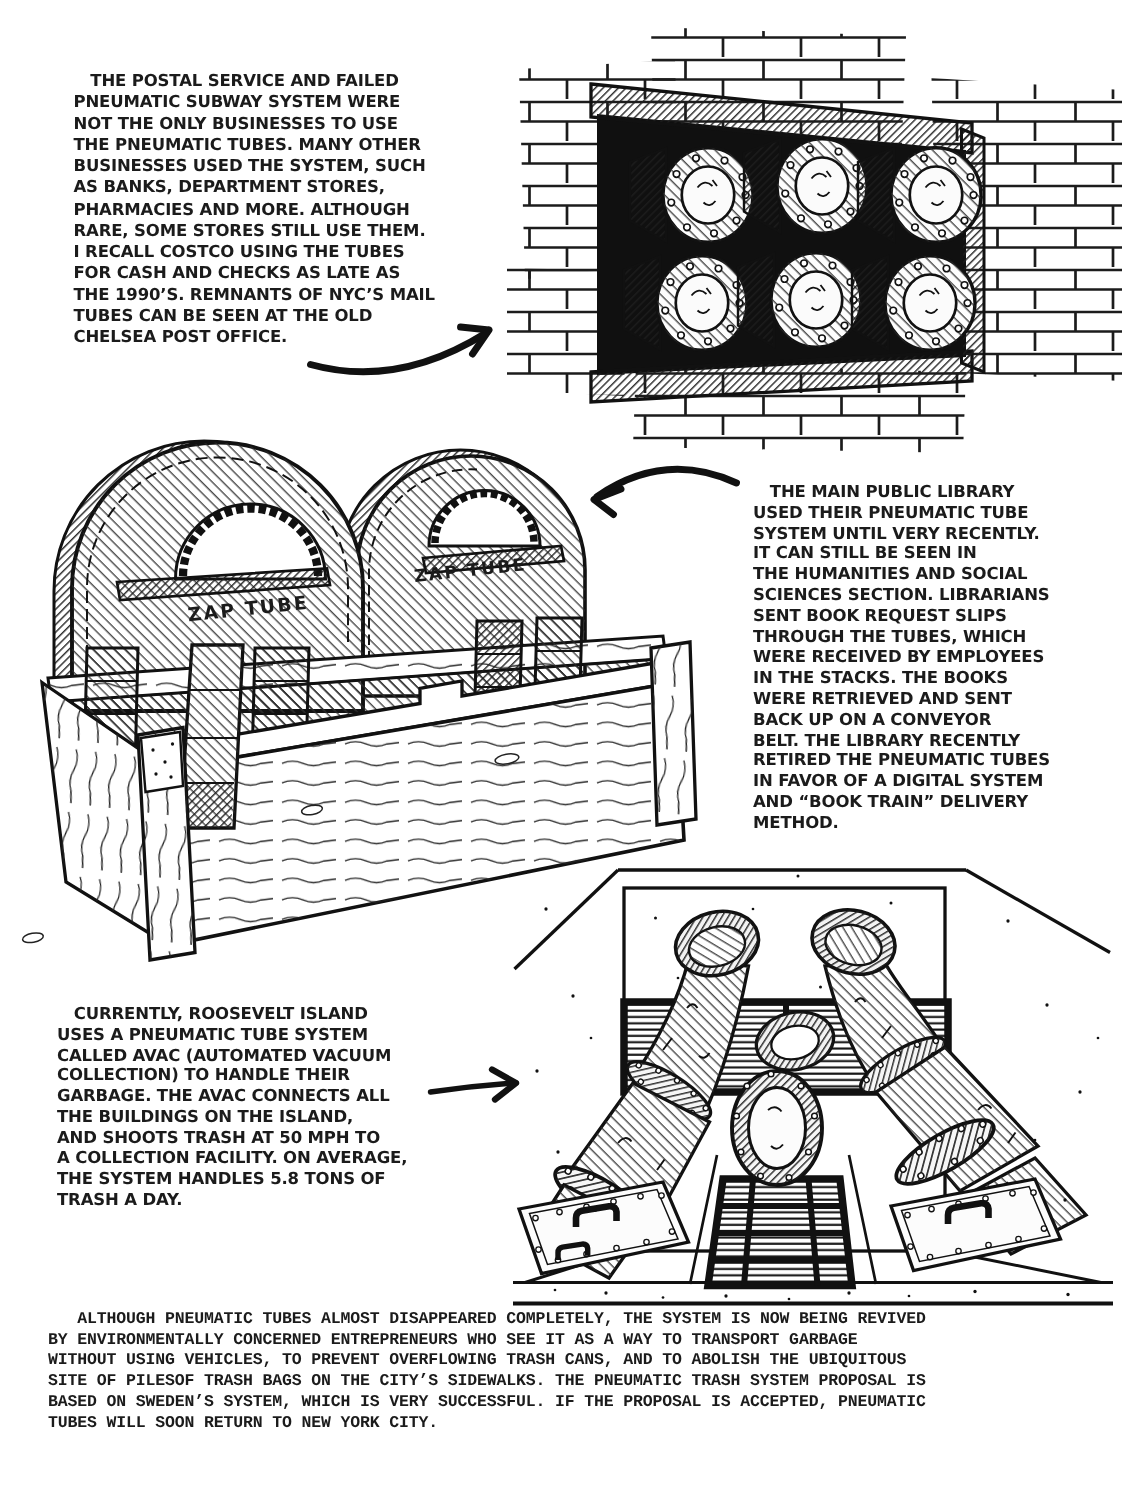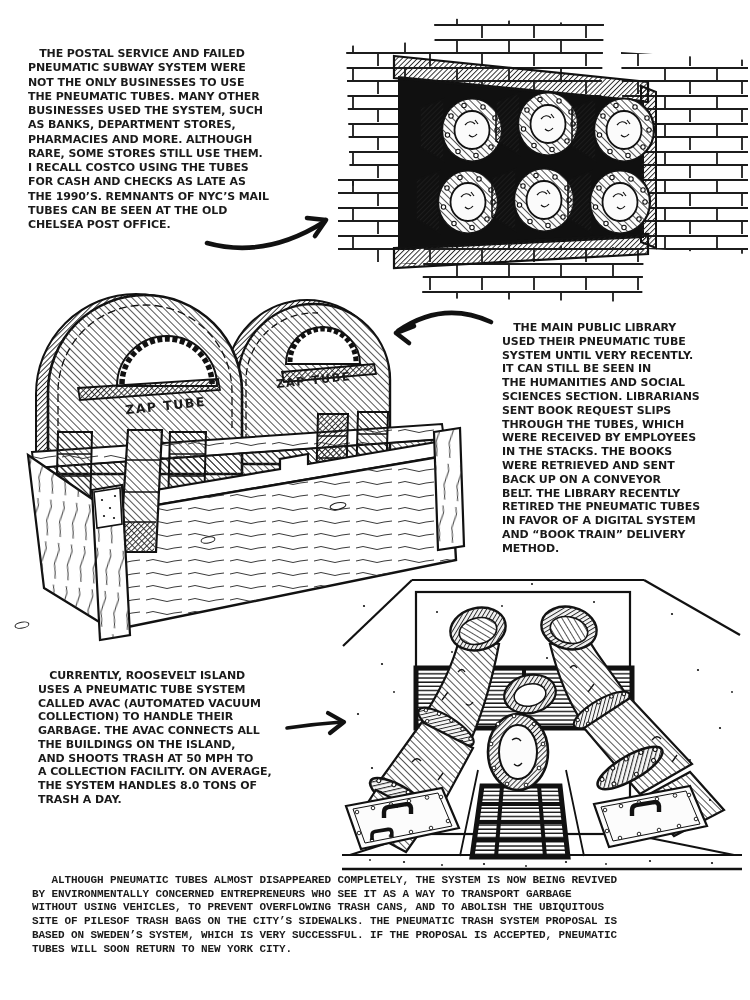--- a/index.html
+++ b/index.html
@@ -9,21 +9,21 @@
     font-family:"DejaVu Sans",sans-serif;
   }
   .handtext{
     position:absolute;
     white-space:pre-wrap;
     font-weight:bold;
     font-size:11px;
     color:#1b1b1b;
     letter-spacing:-0.1px;
   }
-  .t1{left:28px;top:47px;width:312px;line-height:14.25px;}
+  .t1{left:49px;top:47px;width:312px;line-height:14.25px;}
   .t2{left:502px;top:321px;width:254px;line-height:13.8px;}
   .t3{left:38px;top:669px;width:318px;line-height:13.75px;}
   .t4{left:32px;top:874px;width:714px;line-height:13.7px;font-family:Liberation Mono, monospace;}
   svg{position:absolute;overflow:visible;}
   .zaplabel{
     font-family:"DejaVu Sans",sans-serif;
     font-weight:bold;letter-spacing:1.5px;fill:#1b1b1b;
   }
 </style>
 </head>
@@ -141,21 +141,21 @@
 AND “BOOK TRAIN” DELIVERY
 METHOD.</div>
   <div class="handtext t3">   CURRENTLY, ROOSEVELT ISLAND
 USES A PNEUMATIC TUBE SYSTEM
 CALLED AVAC (AUTOMATED VACUUM
 COLLECTION) TO HANDLE THEIR
 GARBAGE. THE AVAC CONNECTS ALL
 THE BUILDINGS ON THE ISLAND,
 AND SHOOTS TRASH AT 50 MPH TO
 A COLLECTION FACILITY. ON AVERAGE,
-THE SYSTEM HANDLES 8.0 TONS OF
+THE SYSTEM HANDLES 5.8 TONS OF
 TRASH A DAY.</div>
   <div class="handtext t4">   ALTHOUGH PNEUMATIC TUBES ALMOST DISAPPEARED COMPLETELY, THE SYSTEM IS NOW BEING REVIVED
 BY ENVIRONMENTALLY CONCERNED ENTREPRENEURS WHO SEE IT AS A WAY TO TRANSPORT GARBAGE
 WITHOUT USING VEHICLES, TO PREVENT OVERFLOWING TRASH CANS, AND TO ABOLISH THE UBIQUITOUS
 SITE OF PILESOF TRASH BAGS ON THE CITY’S SIDEWALKS. THE PNEUMATIC TRASH SYSTEM PROPOSAL IS
 BASED ON SWEDEN’S SYSTEM, WHICH IS VERY SUCCESSFUL. IF THE PROPOSAL IS ACCEPTED, PNEUMATIC
 TUBES WILL SOON RETURN TO NEW YORK CITY.</div>
 
   <svg style="left:195px;top:203px;" width="148" height="58" viewBox="0 0 148 58">
     <path d="M12,40 Q70,56 129,19" fill="none" stroke="#111" stroke-width="4.6" stroke-linecap="round"></path>

